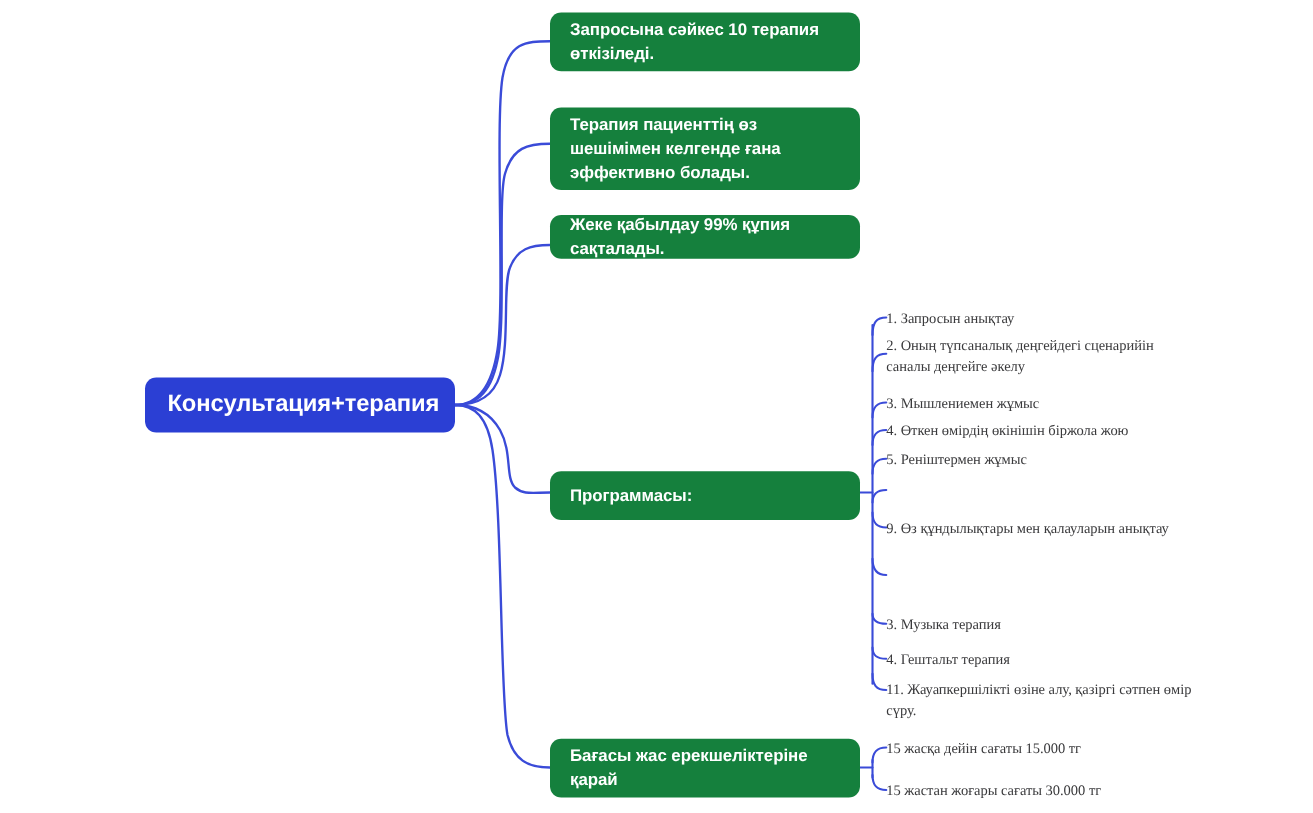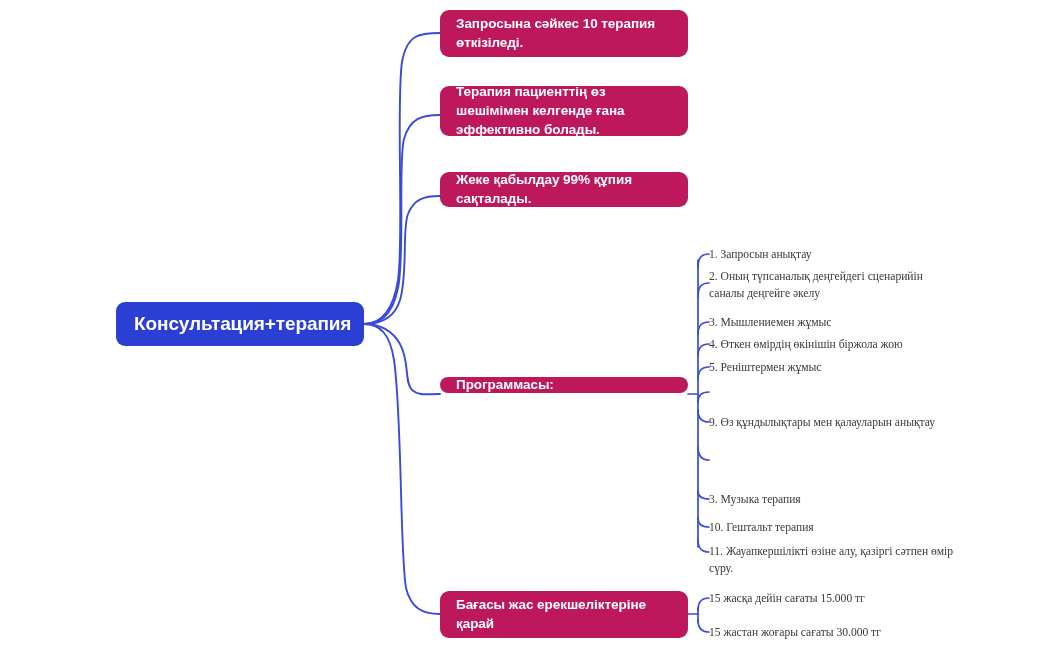--- a/index.html
+++ b/index.html
@@ -50,39 +50,39 @@
     letter-spacing: -0.1px;
     line-height: 1.15;
     white-space: nowrap;
   }
 
   
   .topic-node {
     position: absolute;
     left: 440px;
     width: 248px;
-    background: #be185d;
+    background: #15803d;
     border-radius: 9px;
     box-sizing: border-box;
     padding: 10px 16px 11px 16px;
     display: flex;
     align-items: center;
     z-index: 5;
   }
   .topic-label {
     color: #ffffff;
     font-size: 13.5px;
     font-weight: bold;
     line-height: 1.42;
     letter-spacing: -0.05px;
   }
   .topic-1 { top: 10px;  height: 47px; }
-  .topic-2 { top: 86px;  height: 50px; }
+  .topic-2 { top: 86px;  height: 66px; }
   .topic-3 { top: 172px; height: 35px; }
-  .topic-4 { top: 377px; height: 16px; align-items: center; padding-top: 6px; padding-bottom: 6px; }
+  .topic-4 { top: 377px; height: 39px; align-items: center; padding-top: 6px; padding-bottom: 6px; }
   .topic-5 { top: 591px; height: 47px; }
 
   
   .leaf {
     position: absolute;
     left: 709px;
     width: 250px;
     color: #3a3a3c;
     font-size: 11.6px;
     line-height: 1.45;
@@ -158,19 +158,19 @@
     <span class="topic-label">Бағасы жас ерекшеліктеріне қарай</span>
   </div>
 
   <div class="leaf" style="top:247px">1. Запросын анықтау</div>
   <div class="leaf" style="top:269px">2. Оның түпсаналық деңгейдегі сценарийін саналы деңгейге әкелу</div>
   <div class="leaf" style="top:315px">3. Мышлениемен жұмыс</div>
   <div class="leaf" style="top:337px">4. Өткен өмірдің өкінішін біржола жою</div>
   <div class="leaf" style="top:360px">5. Реніштермен жұмыс</div>
   <div class="leaf" style="top:415px">9. Өз құндылықтары мен қалауларын анықтау</div>
   <div class="leaf" style="top:492px">3. Музыка терапия</div>
-  <div class="leaf" style="top:520px">10. Гештальт терапия</div>
+  <div class="leaf" style="top:520px">4. Гештальт терапия</div>
   <div class="leaf" style="top:544px">11. Жауапкершілікті өзіне алу, қазіргі сәтпен өмір сүру.</div>
 
   <div class="leaf" style="top:591px">15 жасқа дейін сағаты 15.000 тг</div>
   <div class="leaf" style="top:625px">15 жастан жоғары сағаты 30.000 тг</div>
 
 </div>
 
 </body></html>

